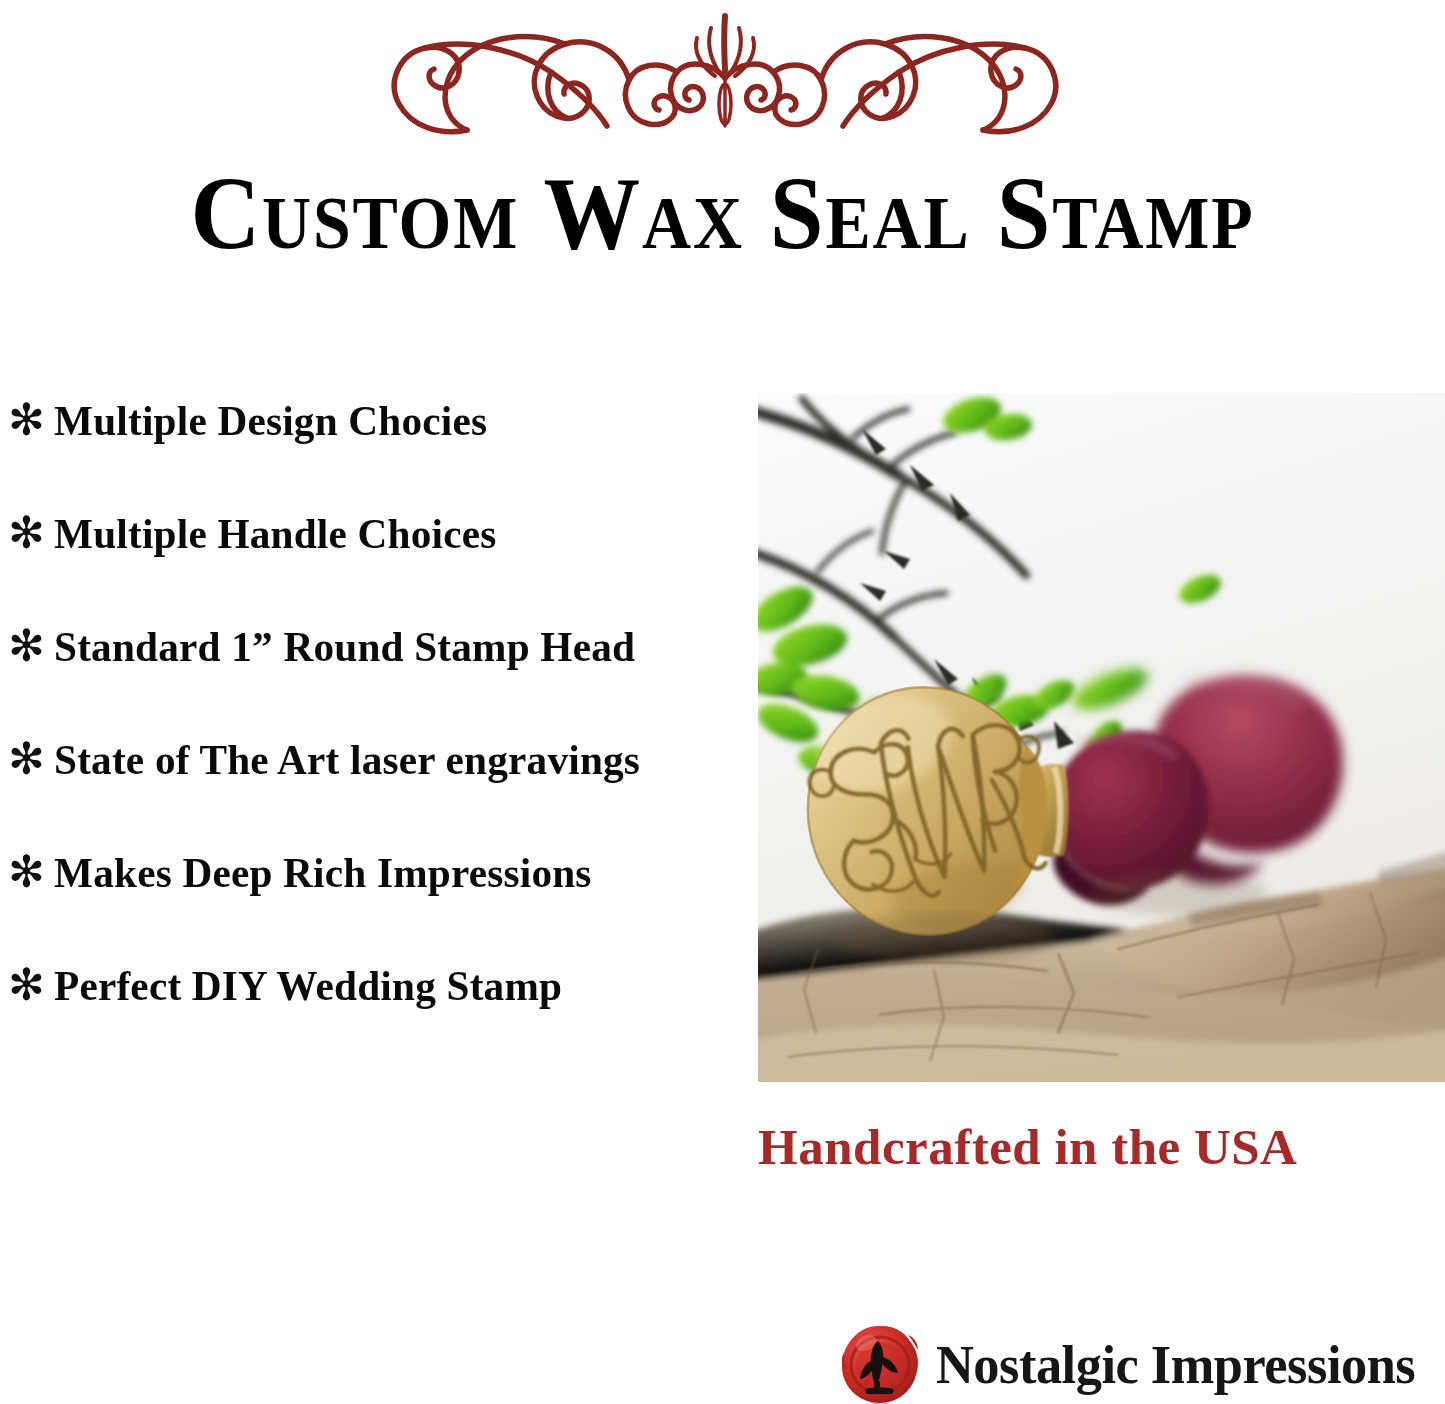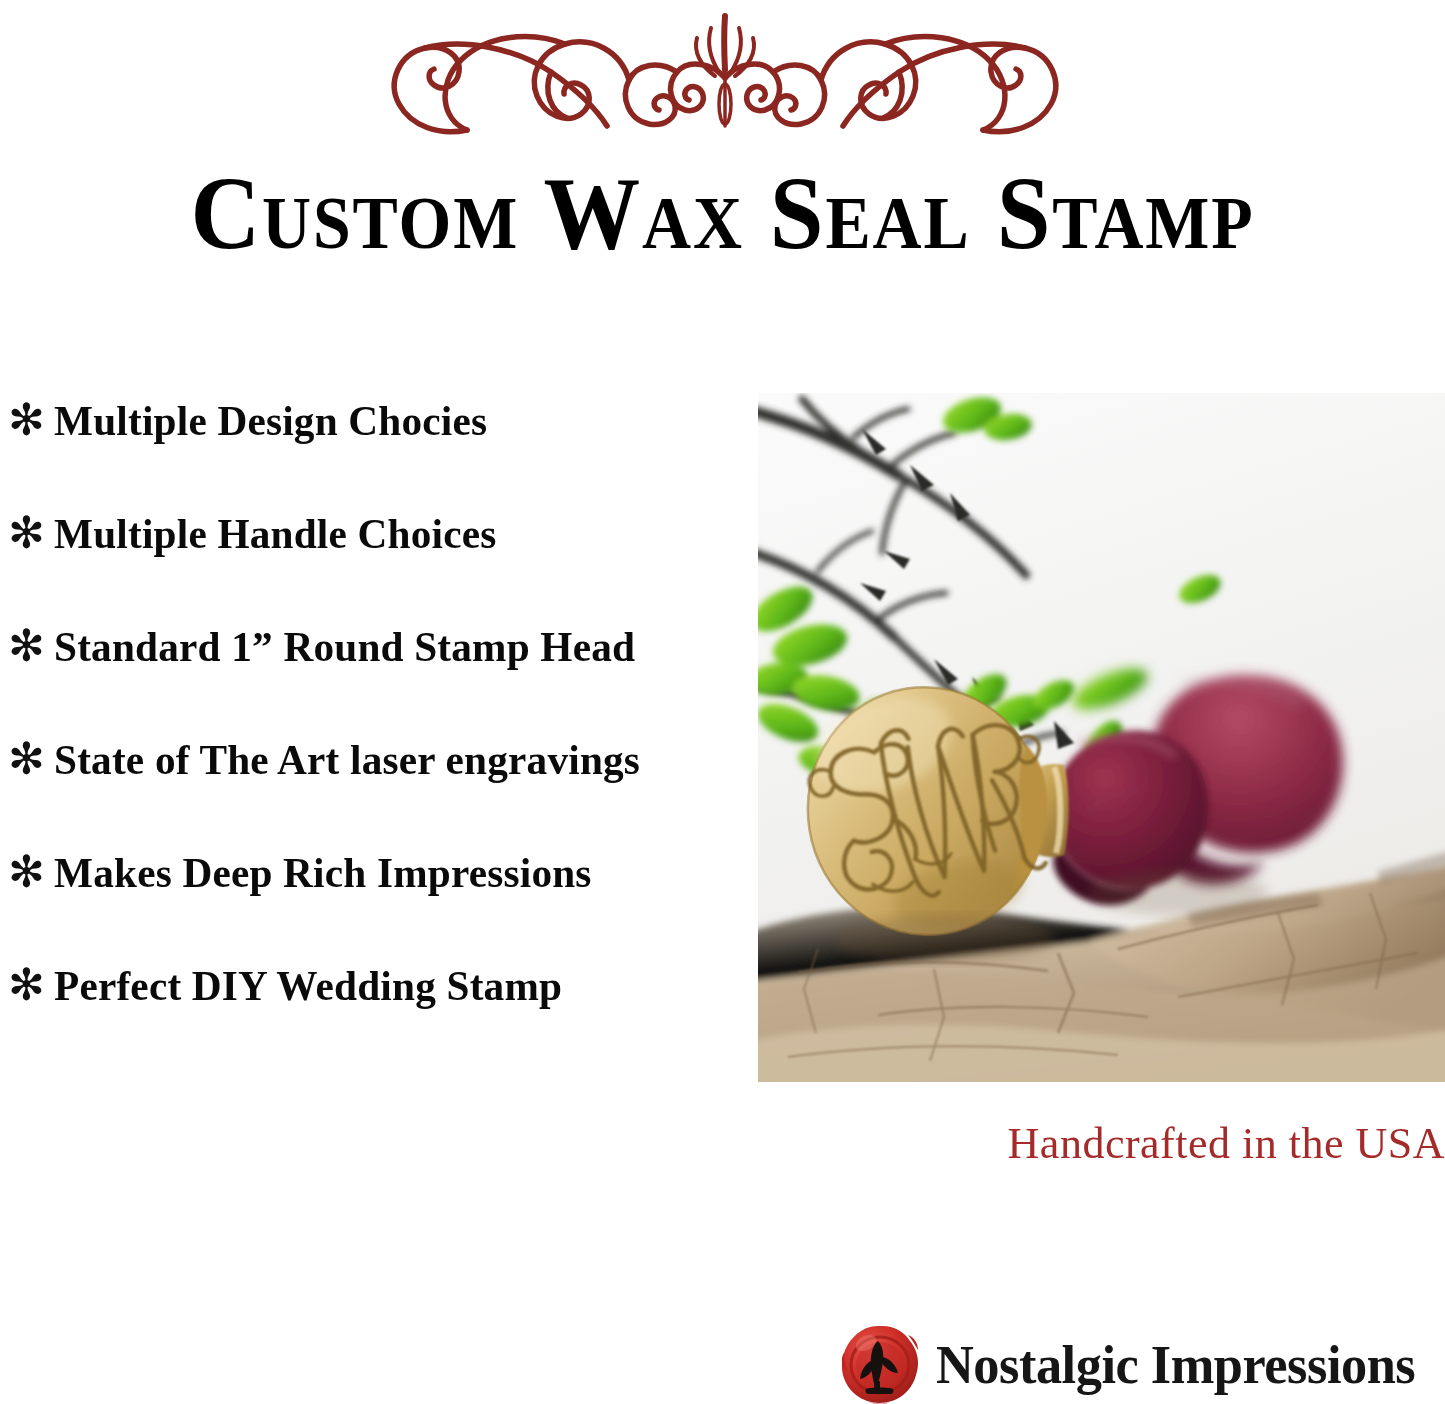--- a/index.html
+++ b/index.html
@@ -88,24 +88,24 @@
     background: #f4f4f3;
   }
   #photo svg { display: block; width: 100%; height: 100%; }
 
   
   #handcrafted {
     position: absolute;
     left: 758px;
     top: 1118px;
     width: 687px;
-    text-align: right;
+    text-align: left;
     font-family: "Liberation Serif", "DejaVu Serif", serif;
-    font-size: 44px;
-    font-weight: normal;
+    font-size: 51px;
+    font-weight: bold;
     letter-spacing: 0.5px;
     white-space: nowrap;
   }
 
   
   #brand {
     position: absolute;
     left: 838px;
     top: 1322px;
     display: flex;

